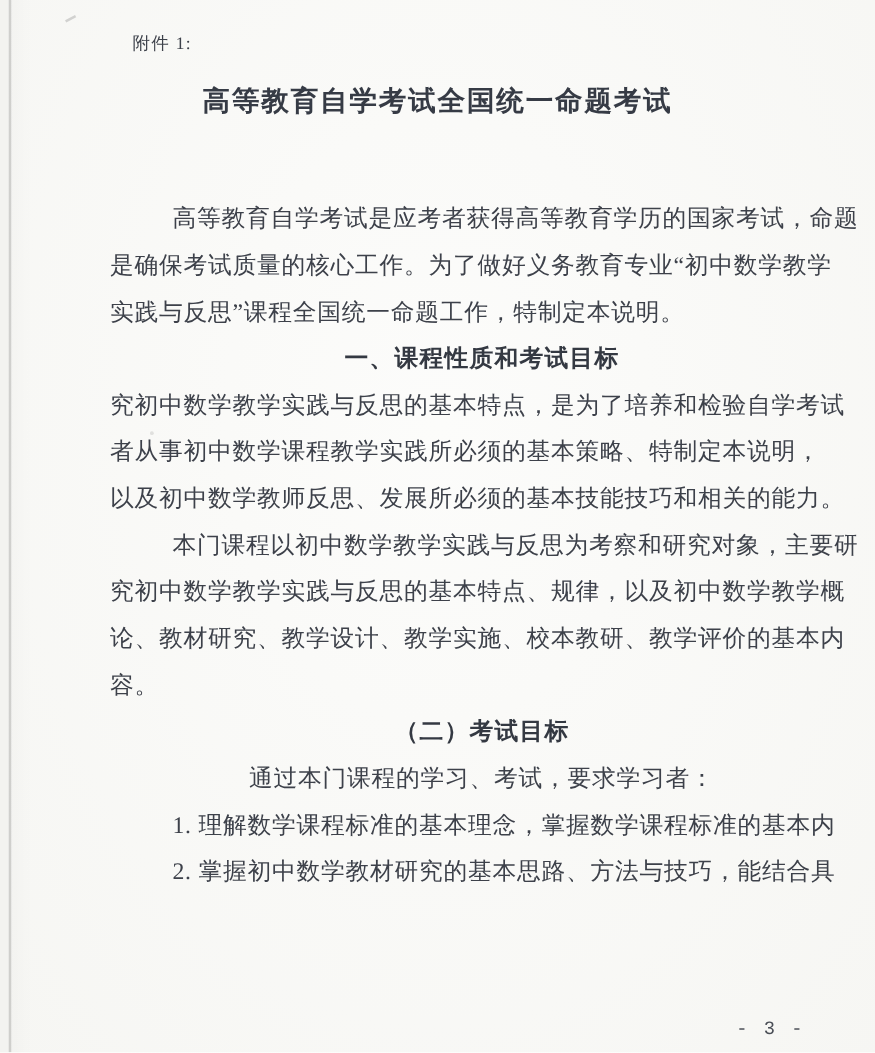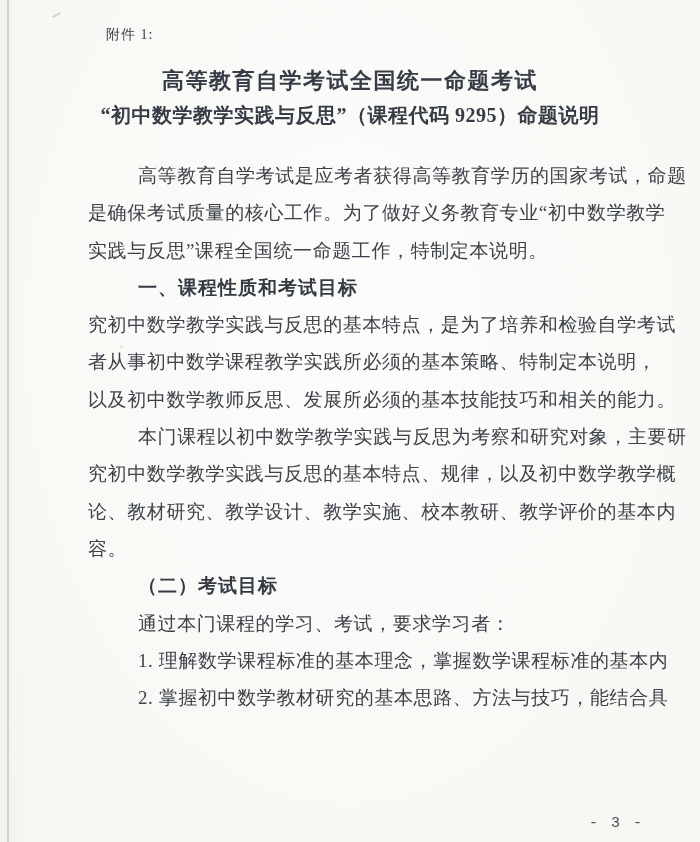--- a/index.html
+++ b/index.html
@@ -78,20 +78,21 @@
   }
   .line {
     height: 37.3px;
     line-height: 37.3px;
     font-size: 19px;
     letter-spacing: 0.6px;
     white-space: nowrap;
   }
   .indent {
     text-indent: 50px;
+    text-align: center;
   }
   .bold {
     font-weight: bold;
     color: #343942;
     letter-spacing: 1px;
   }
   .pageno {
     position: absolute;
     right: 56px;
     bottom: 10px;
@@ -107,21 +108,20 @@
 <div class="page">
 
   <div class="edge-strip"></div>
   <div class="edge-line"></div>
   <div class="speck"></div>
   <div class="speck2"></div>
 
   <div class="attachment">附件 1:</div>
 
   <h1 class="title t1">高等教育自学考试全国统一命题考试</h1>
-  <h2 class="title t2">“初中数学教学实践与反思”（课程代码 9295）命题说明</h2>
 
   <div class="body-block">
     <div class="line indent">高等教育自学考试是应考者获得高等教育学历的国家考试，命题</div>
     <div class="line">是确保考试质量的核心工作。为了做好义务教育专业“初中数学教学</div>
     <div class="line">实践与反思”课程全国统一命题工作，特制定本说明。</div>
     <div class="line indent bold">一、课程性质和考试目标</div>
     <div class="line">究初中数学教学实践与反思的基本特点，是为了培养和检验自学考试</div>
     <div class="line">者从事初中数学课程教学实践所必须的基本策略、特制定本说明，</div>
     <div class="line">以及初中数学教师反思、发展所必须的基本技能技巧和相关的能力。</div>
     <div class="line indent">本门课程以初中数学教学实践与反思为考察和研究对象，主要研</div>

